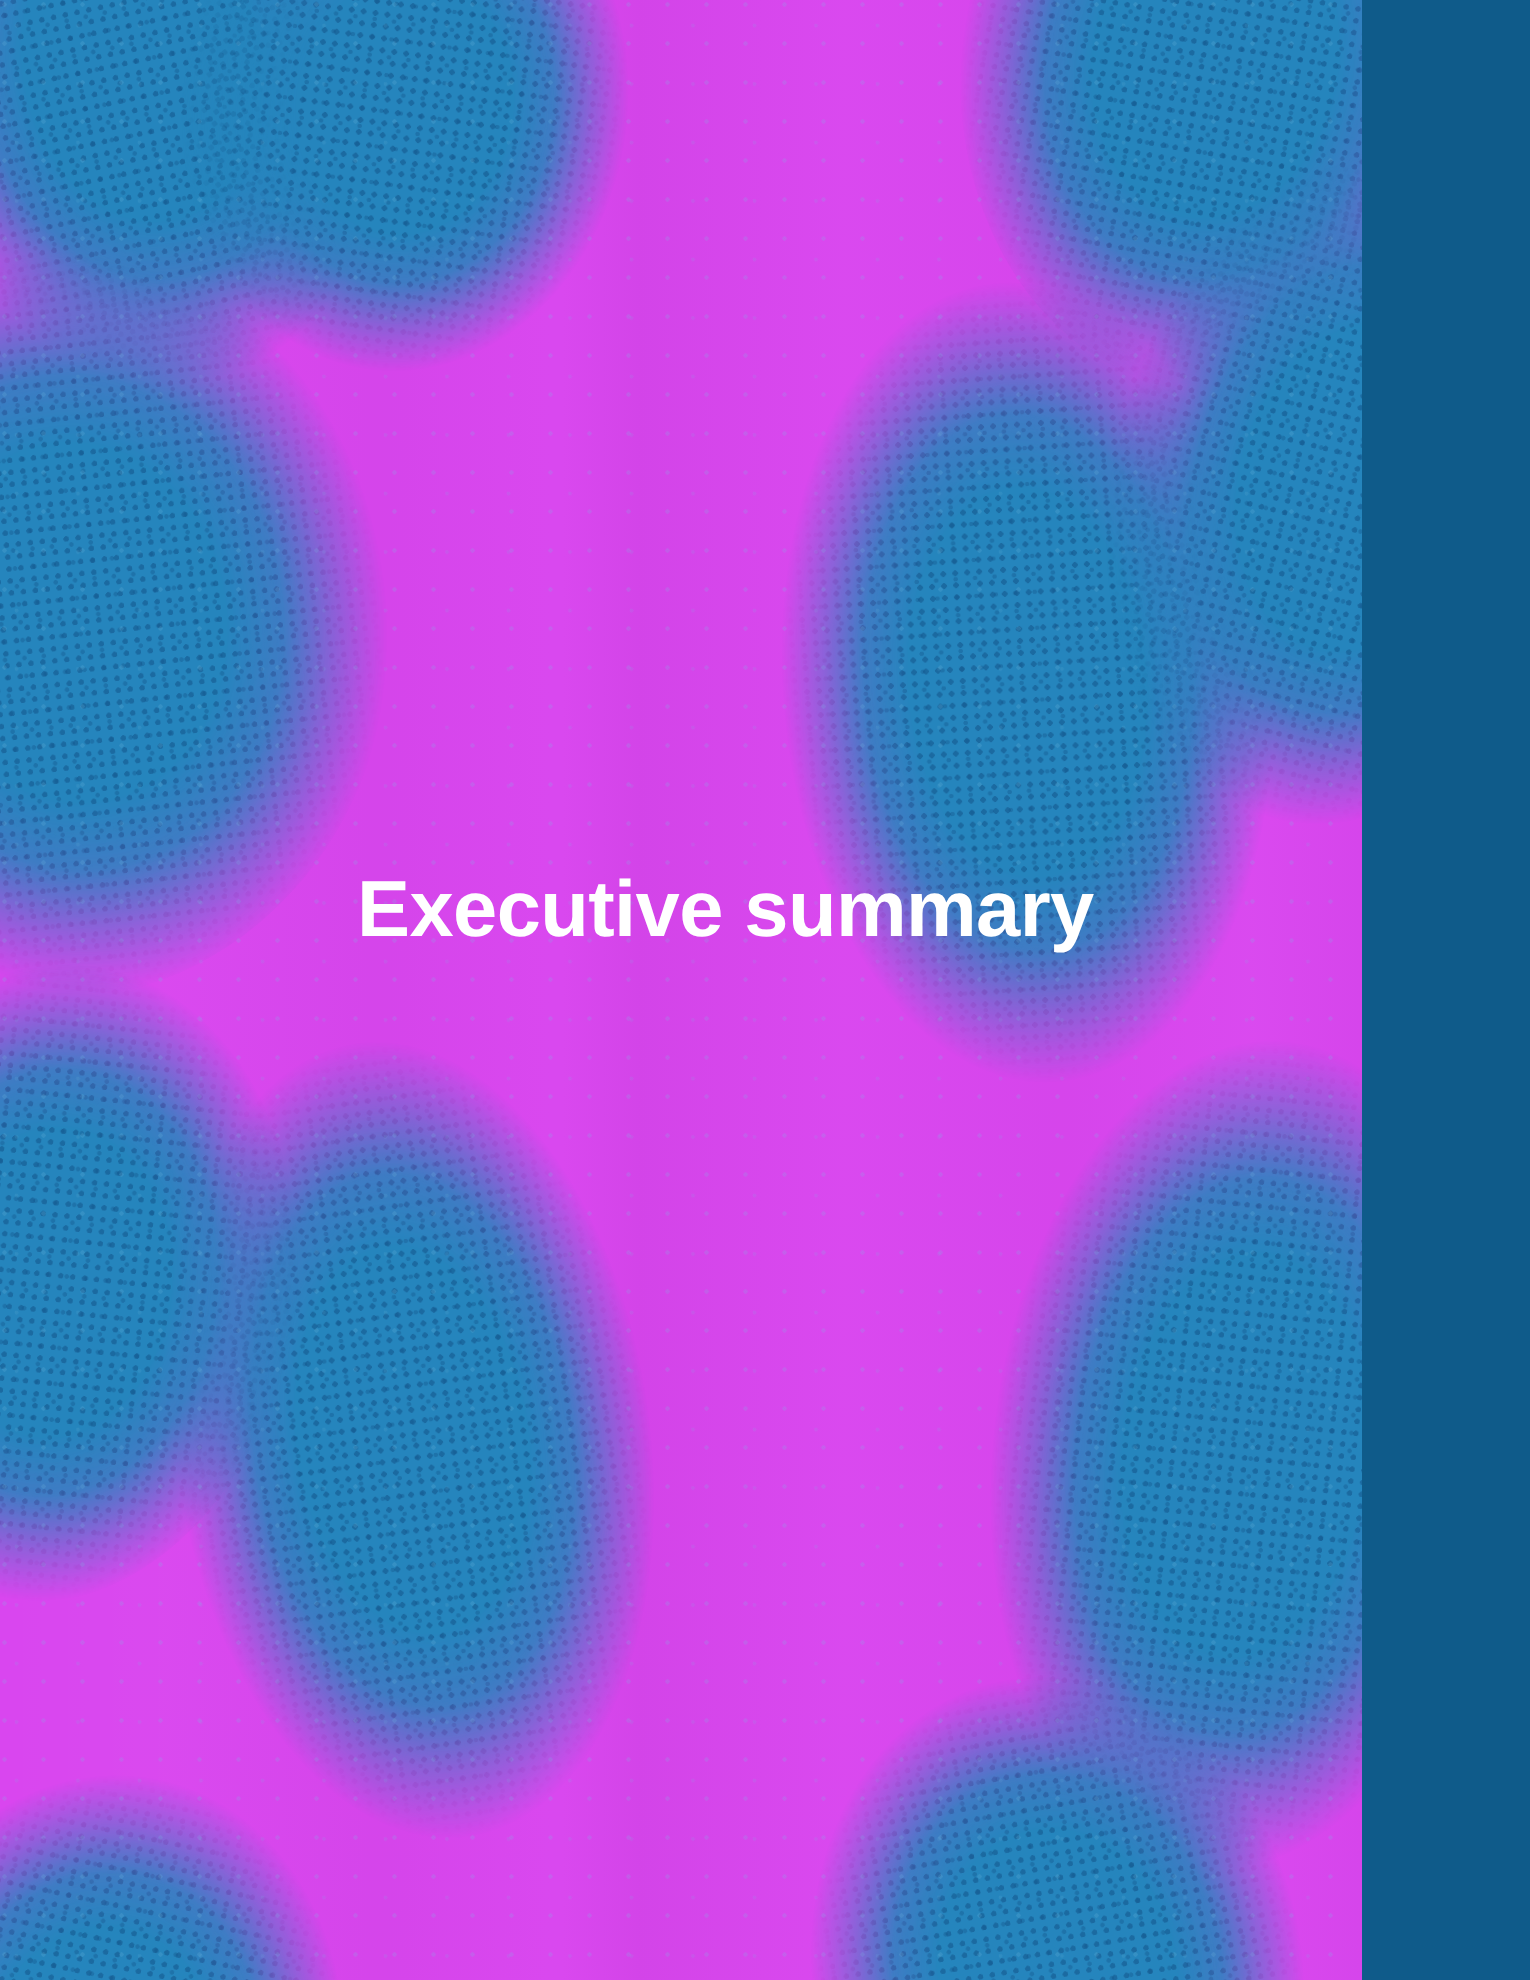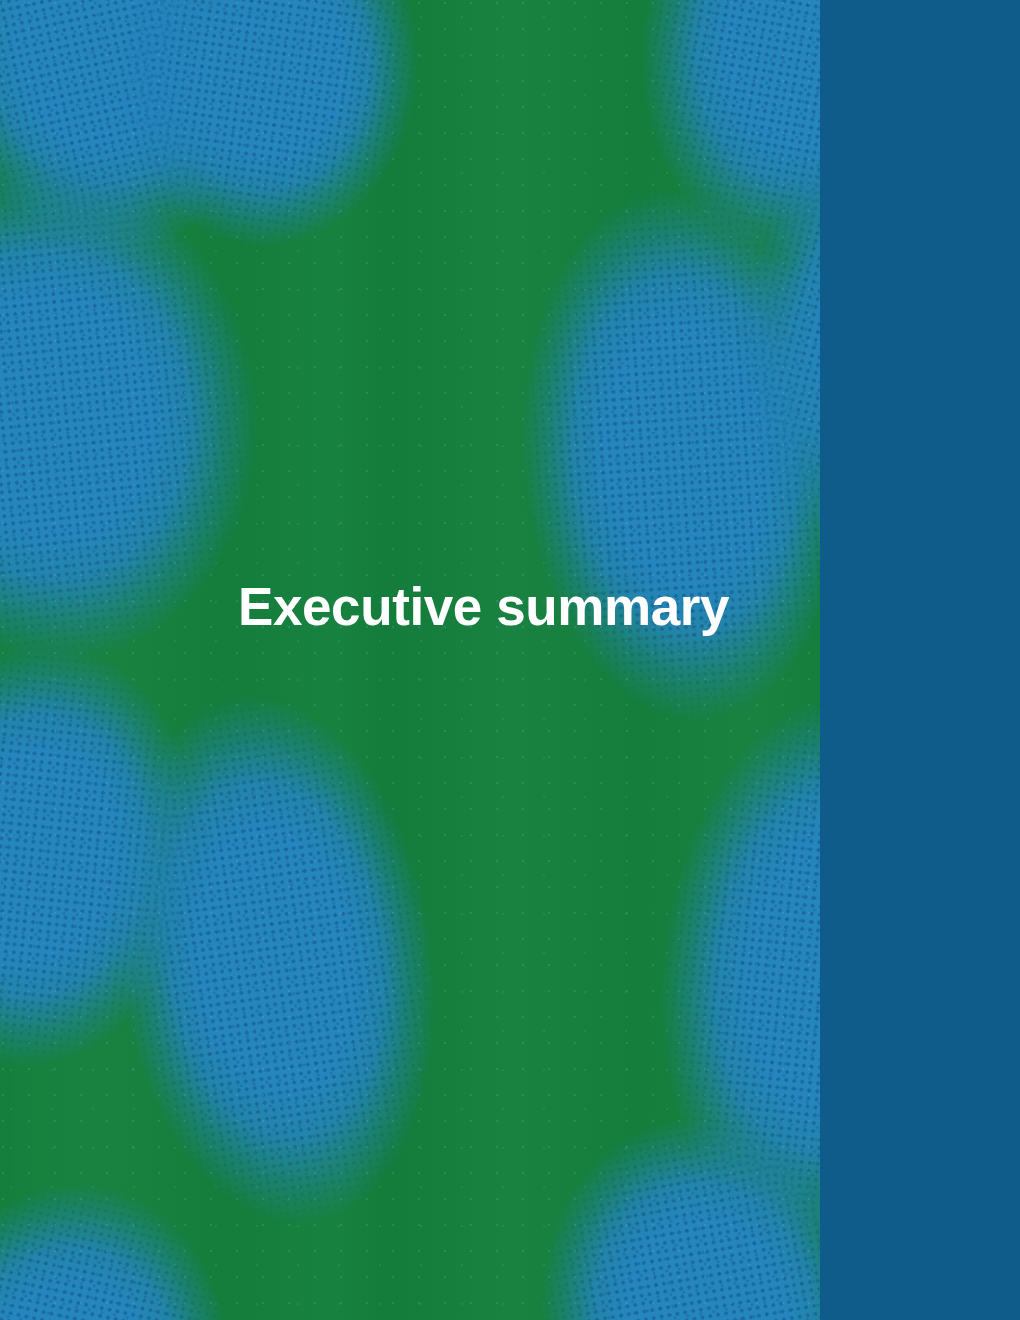--- a/index.html
+++ b/index.html
@@ -3,24 +3,24 @@
 <meta charset="utf-8">
 <style>
   html, body {
     margin: 0;
     padding: 0;
     background: #0f5b8a;
   }
 
   .page {
     position: relative;
-    width: 820px;
+    width: 908px;
     height: 1320px;
     overflow: hidden;
-    background: #15803d;
+    background: #d946ef;
     font-family: "Liberation Sans", "DejaVu Sans", sans-serif;
   }
 
   
   .bg-layer {
     position: absolute;
     inset: 0;
     pointer-events: none;
   }
 

